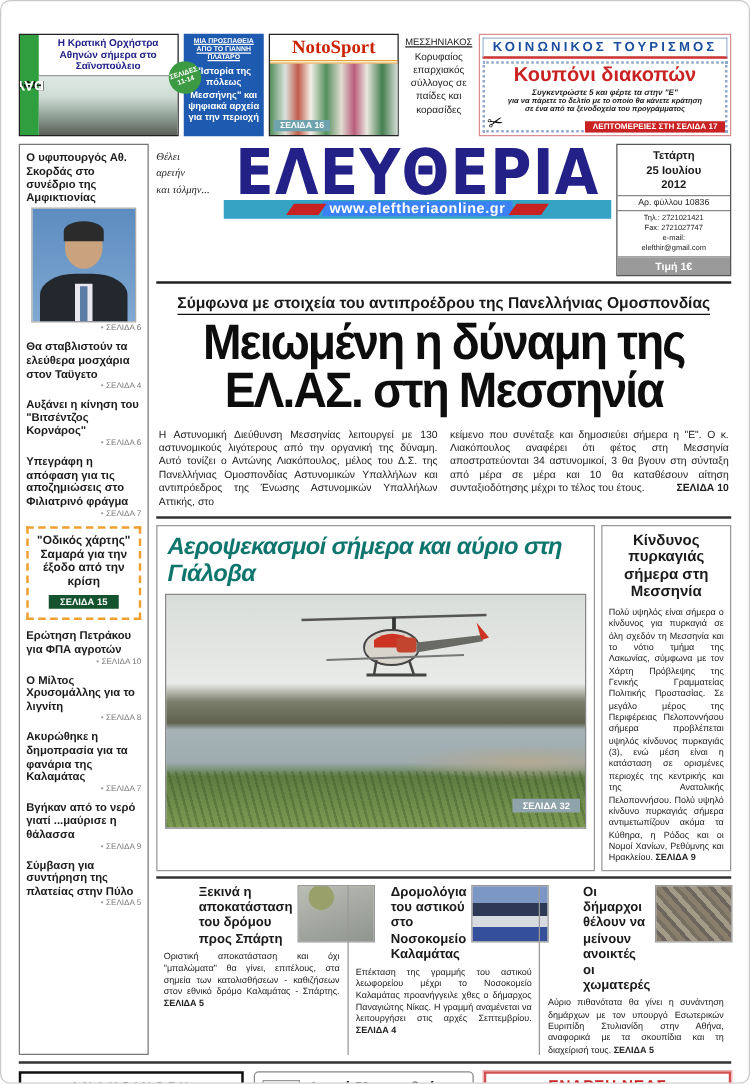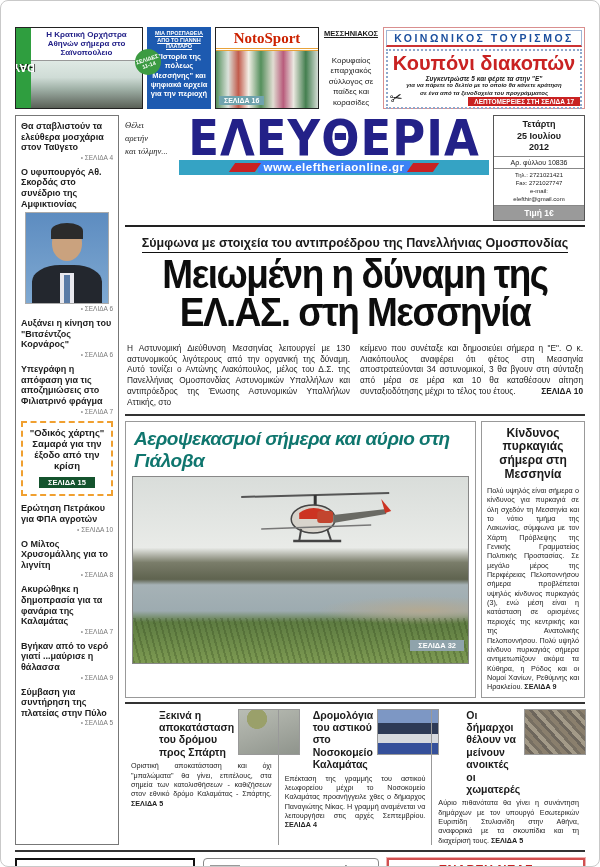--- a/index.html
+++ b/index.html
@@ -26,27 +26,27 @@
       background:#3c9b42; color:#fff; font-size:5.5px; font-weight:bold; display:flex; align-items:center;
       justify-content:center; text-align:center; transform:rotate(-18deg); line-height:1.1; padding:2px; }
   .notosport { width:104px; border:1px solid #222; background:#fff; position:relative; display:flex; flex-direction:column; }
   .ns-logo { font-family:"Liberation Serif","DejaVu Serif",serif; color:#cc2200; font-weight:bold;
       font-size:15px; text-align:center; padding:2px 0 1px; border-bottom:3px double #e8a23a; }
   .ns-photo { flex:1; background:linear-gradient(90deg,#3f8f4a 0%,#cfd8cf 12%,#d94f3a 22%,#e8e4d8 32%,#3f8f4a 44%,#d8d2c4 56%,#cc4f7a 66%,#e0ddd2 76%,#2f7f3f 88%,#c9d2c9 100%);
       filter:saturate(.7) brightness(1.05); }
   .ns-badge { position:absolute; left:3px; bottom:3px; background:#6fa3ad; color:#fff; font-size:7px;
       font-weight:bold; padding:1px 5px; }
   .messiniakos { width:56px; text-align:center; padding-top:2px; }
-  .mess-title { font-size:7.5px; font-weight:bold; text-decoration:underline; margin-bottom:18px; }
+  .mess-title { font-size:7.5px; font-weight:normal; text-decoration:underline; margin-bottom:3px; }
   .mess-text { font-size:8px; line-height:1.3; color:#222; }
   .tourism { flex:1; border:1px solid #d98f8f; padding:2px; background:#fff; display:flex; flex-direction:column; position:relative; }
   .tour-header { color:#1b4f9e; font-weight:bold; font-size:10.5px; letter-spacing:2.5px; text-align:center;
       border:1px solid #9fb6d6; border-bottom:2px solid #c33; padding:1px 0; }
   .tour-inner { flex:1; border:2px dotted #8fa8cc; margin-top:2px; padding:1px 4px 10px; text-align:center; }
-  .tour-title { color:#c92222; font-weight:bold; font-size:20px; line-height:1.1; }
+  .tour-title { color:#c92222; font-weight:bold; font-size:16px; line-height:1.1; }
   .tour-line1 { font-size:6.5px; font-weight:bold; font-style:italic; margin-top:1px; }
   .tour-line2,.tour-line3 { font-size:6px; font-weight:bold; font-style:italic; line-height:1.25; }
   .tour-footer { position:absolute; right:4px; bottom:2px; background:#c92222; color:#fff; font-size:6.5px;
       font-weight:bold; padding:1px 6px; }
   .scissors { position:absolute; left:6px; bottom:1px; font-size:15px; transform:rotate(-15deg); color:#111; }
 
   
   .content { display:flex; gap:6px; }
   
   .sidebar { width:104px; border:1px solid #777; padding:5px 5px 4px; background:#fff; }
@@ -193,33 +193,33 @@
       </div>
       <div class="scissors">✂</div>
       <div class="tour-footer">ΛΕΠΤΟΜΕΡΕΙΕΣ ΣΤΗ ΣΕΛΙΔΑ 17</div>
     </div>
   </div>
 
   <div class="content">
 
     <div class="sidebar">
       <div class="sb-item">
-        <div class="sb-text">Θα σταβλιστούν τα ελεύθερα μοσχάρια στον Ταϋγετο</div>
-        <div class="sb-page">ΣΕΛΙΔΑ 4</div>
-      </div>
-      <div class="sb-item">
         <div class="sb-text">Ο υφυπουργός Αθ. Σκορδάς στο συνέδριο της Αμφικτιονίας</div>
         <div class="sb-photo">
           <div class="suit"></div>
             <div class="shirt"></div>
             <div class="tie"></div>
             <div class="head"></div>
             <div class="hair"></div>
         </div>
         <div class="sb-page">ΣΕΛΙΔΑ 6</div>
+      </div>
+      <div class="sb-item">
+        <div class="sb-text">Θα σταβλιστούν τα ελεύθερα μοσχάρια στον Ταϋγετο</div>
+        <div class="sb-page">ΣΕΛΙΔΑ 4</div>
       </div>
       <div class="sb-item">
         <div class="sb-text">Αυξάνει η κίνηση του "Βιτσέντζος Κορνάρος"</div>
         <div class="sb-page">ΣΕΛΙΔΑ 6</div>
       </div>
       <div class="sb-item">
         <div class="sb-text">Υπεγράφη η απόφαση για τις αποζημιώσεις στο Φιλιατρινό φράγμα</div>
         <div class="sb-page">ΣΕΛΙΔΑ 7</div>
       </div>
       <div class="sb-highlight">

